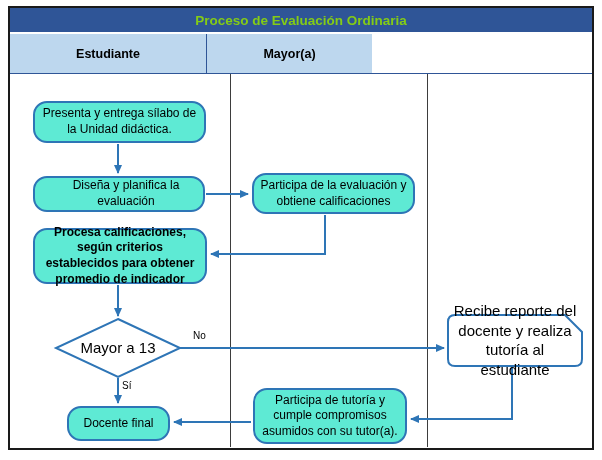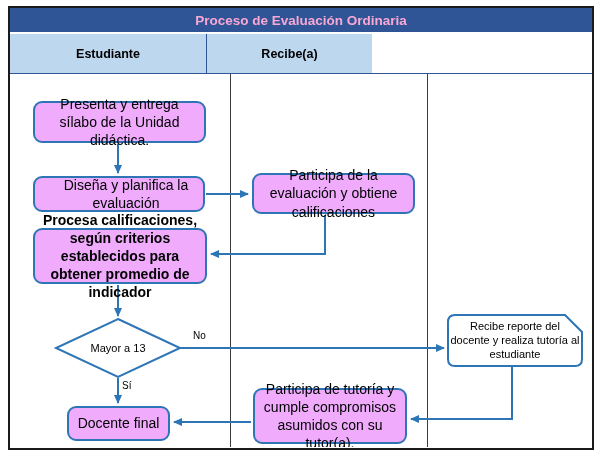--- a/index.html
+++ b/index.html
@@ -6,58 +6,58 @@
     --title-bg:#2F5597;
     --header-bg:#BDD7EE;
     --box-border:#2E75B6;
     --arrow:#2E75B6;
     --outer-border:#1A1A1A;
     --text:#000000;
   }
   html,body{margin:0;padding:0;background:#ffffff;}
   body{width:602px;height:460px;position:relative;font-family:"Liberation Sans",sans-serif;color:var(--text);}
   .frame{position:absolute;left:8px;top:6px;width:586px;height:444px;border:2px solid var(--outer-border);background:#fff;box-sizing:border-box;}
-  .title-bar{height:26px;background:var(--title-bg);color:#f9a8d4;font-weight:bold;font-size:13.5px;display:flex;align-items:center;justify-content:center;border-bottom:2px solid #ffffff;box-sizing:border-box;}
+  .title-bar{height:26px;background:var(--title-bg);color:#84cc16;font-weight:bold;font-size:13.5px;display:flex;align-items:center;justify-content:center;border-bottom:2px solid #ffffff;box-sizing:border-box;}
   .header-row{display:flex;height:40px;border-bottom:1.5px solid var(--title-bg);box-sizing:border-box;}
   .header-cell{background:var(--header-bg);display:flex;align-items:center;justify-content:center;font-weight:bold;font-size:12.5px;box-sizing:border-box;}
   .hc-1{width:220px;border-right:1.5px solid var(--title-bg);}
   .hc-2{width:197px;border-right:1.5px solid var(--title-bg);}
   .hc-3{width:165px;}
   .diagram-body{position:relative;width:582px;height:373px;background:#fff;overflow:hidden;}
   .lane-sep{position:absolute;top:0;bottom:0;width:1px;background:#3d3d3d;}
   .sep-1{left:220px;}
   .sep-2{left:417px;}
   svg.wires{position:absolute;left:0;top:0;width:582px;height:373px;}
   .wire{fill:none;stroke:var(--arrow);stroke-width:2;}
   .wire-head{fill:var(--arrow);}
   .shape-fill{fill:#ffffff;stroke:var(--box-border);stroke-width:2;}
-  .node{position:absolute;background:#f0abfc;border:2px solid var(--box-border);border-radius:9px;display:flex;align-items:center;justify-content:center;text-align:center;font-size:14px;line-height:1.3;box-sizing:border-box;padding:2px 6px;}
+  .node{position:absolute;background:#5eead4;border:2px solid var(--box-border);border-radius:14px;display:flex;align-items:center;justify-content:center;text-align:center;font-size:12px;line-height:1.3;box-sizing:border-box;padding:2px 6px;}
   .node-presenta{left:23px;top:27px;width:173px;height:42px;}
   .node-disena{left:23px;top:102px;width:172px;height:36px;padding-left:20px;}
   .node-procesa{left:23px;top:154px;width:174px;height:56px;font-weight:bold;}
   .node-promedio{left:57px;top:332px;width:103px;height:35px;}
   .node-participa-eval{left:242px;top:99px;width:163px;height:41px;}
   .node-participa-tut{left:243px;top:314px;width:154px;height:56px;}
-  .overlay-label{position:absolute;display:flex;align-items:center;justify-content:center;text-align:center;font-size:11px;line-height:1.3;box-sizing:border-box;}
+  .overlay-label{position:absolute;display:flex;align-items:center;justify-content:center;text-align:center;font-size:15px;line-height:1.3;box-sizing:border-box;}
   .lbl-diamond{left:58px;top:264px;width:100px;height:20px;}
   .lbl-card{left:438px;top:240px;width:134px;height:52px;padding:1px 2px;}
   .edge-label{position:absolute;font-size:10px;}
   .lbl-no{left:183px;top:256px;}
   .lbl-si{left:112px;top:306px;}
 </style>
 </head>
 <body>
 
 <div class="frame">
 
   <div class="title-bar">Proceso de Evaluación Ordinaria</div>
 
   <div class="header-row">
     <div class="header-cell hc-2">Estudiante</div>
-    <div class="header-cell hc-3">Recibe(a)</div>
+    <div class="header-cell hc-3">Mayor(a)</div>
   </div>
 
   <div class="diagram-body">
 
     <div class="lane-sep sep-1"></div>
     <div class="lane-sep sep-2"></div>
 
     <svg class="wires" viewBox="0 0 582 373">
       <defs>
         <marker id="ah" markerWidth="11" markerHeight="10" refX="8" refY="4" orient="auto" markerUnits="userSpaceOnUse">

